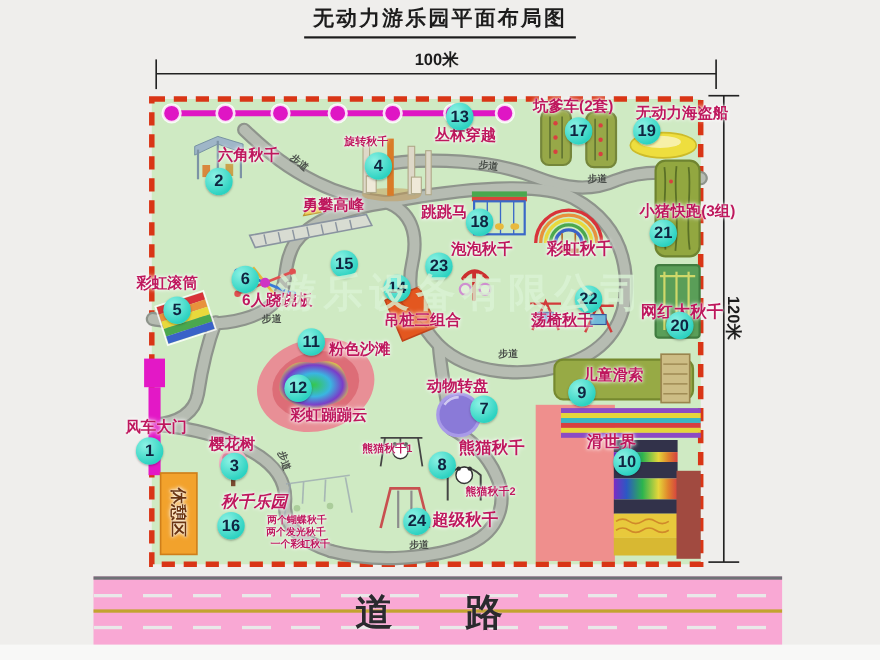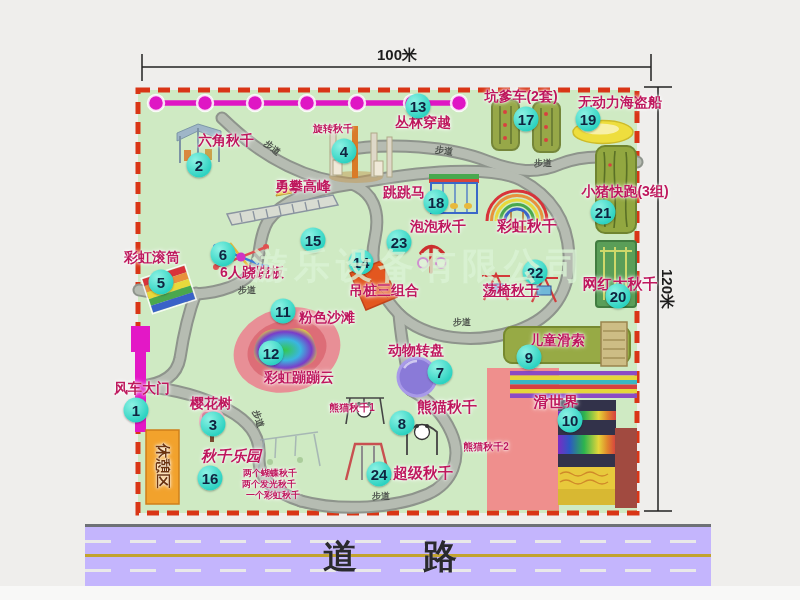--- a/index.html
+++ b/index.html
@@ -15,37 +15,38 @@
   #label-layer{position:absolute;left:0;top:0;width:100%;height:100%;z-index:4;}
   .map-label{position:absolute;font-weight:bold;color:#be185d;white-space:nowrap;
     text-shadow:0 0 3px rgba(255,255,255,.95),0 0 5px rgba(255,255,255,.85),0 0 1px #fff;}
   .badge{position:absolute;width:25px;height:25px;border-radius:50%;
     background:radial-gradient(circle at 35% 30%,#8df2e4,#2cd2c1 72%);
     color:#0f2440;font-size:15px;font-weight:bold;display:flex;align-items:center;justify-content:center;
     box-shadow:0 1px 2px rgba(0,0,0,.3);transform:translate(-50%,-50%);}
   .watermark{position:absolute;z-index:5;pointer-events:none;font-weight:bold;white-space:nowrap;}
   #wm-company{left:252px;top:242px;font-size:36px;letter-spacing:6px;color:rgba(218,242,212,.8);}
   #wm-phone{left:180px;top:297px;font-size:36px;letter-spacing:.5px;color:rgba(128,163,228,.55);}
-  #road{position:absolute;left:85px;top:524px;width:626px;height:61px;background:#c4b5fd;
+  #road{position:absolute;left:85px;top:524px;width:626px;height:61px;background:#f9a8d4;
     border-top:3px solid #6e7176;z-index:2;}
   .road-dash{position:absolute;left:0;width:100%;height:3px;
     background:repeating-linear-gradient(90deg,#e9e9e9 0 26px,rgba(0,0,0,0) 26px 45px);}
   #road-dash-1{top:13px;}
   #road-dash-2{top:42px;}
   #road-center{position:absolute;left:0;top:27px;width:100%;height:3px;background:#c2a32e;}
   #road-label{position:absolute;left:50%;top:50%;transform:translate(-50%,-52%);
     font-size:34px;font-weight:bold;color:#2a2a2e;letter-spacing:16px;z-index:3;
     text-shadow:0 0 2px rgba(255,255,255,.25);}
   #bottom-strip{position:absolute;left:0;top:586px;width:800px;height:14px;background:#f8f8f7;z-index:2;}
 </style>
 </head>
 <body>
 
 <div id="stage">
 
+  <div id="page-title">无动力游乐园平面布局图</div>
   <div id="dim-top" class="dim-label">100米</div>
   <div id="dim-right" class="dim-label">120米</div>
 
   <svg id="map-svg" width="800" height="600" viewBox="0 0 800 600">
     <defs>
       <linearGradient id="rbgrad" x1="0" y1="0" x2="1" y2="0">
         <stop offset="0" stop-color="#7a2cc4"></stop>
           <stop offset="0.2" stop-color="#2c58c4"></stop>
         <stop offset="0.45" stop-color="#2cb44e"></stop>
           <stop offset="0.7" stop-color="#e5d63a"></stop>
@@ -403,21 +404,21 @@
       <div class="map-label" style="font-size: 14px; left: 625px; top: 192px; transform: translate(-50%, -50%);">小猪快跑(3组)</div>
       <div class="badge" style="left: 603px; top: 212px;">21</div>
       <div class="map-label" style="font-size: 14px; left: 511px; top: 291px; transform: translate(-50%, -50%); text-decoration: underline;">荡椅秋千</div>
       <div class="badge" style="left: 535px; top: 272px;">22</div>
       <div class="map-label" style="font-size: 14px; left: 438px; top: 227px; transform: translate(-50%, -50%);">泡泡秋千</div>
       <div class="badge" style="left: 399px; top: 242px;">23</div>
       <div class="map-label" style="font-size: 15px; left: 423px; top: 473px; transform: translate(-50%, -50%);">超级秋千</div>
       <div class="badge" style="left: 379px; top: 474px;">24</div>
       <div class="map-label" style="font-size: 15px; left: 527px; top: 226px; transform: translate(-50%, -50%);">彩虹秋千</div>
       <div class="map-label" style="font-size: 10px; left: 352px; top: 408px; transform: translate(-50%, -50%);">熊猫秋千1</div>
-      <div class="map-label" style="font-size: 10px; left: 446px; top: 447px; transform: translate(-50%, -50%); margin-left: 40px;">熊猫秋千2</div>
+      <div class="map-label" style="font-size: 10px; left: 446px; top: 447px; transform: translate(-50%, -50%);">熊猫秋千2</div>
       <div class="map-label" style="font-size: 9px; left: 270px; top: 473px; transform: translate(-50%, -50%);">两个蝴蝶秋千</div>
       <div class="map-label" style="font-size: 9px; left: 269px; top: 484px; transform: translate(-50%, -50%);">两个发光秋千</div>
       <div class="map-label" style="font-size: 9px; left: 273px; top: 495px; transform: translate(-50%, -50%);">一个彩虹秋千</div>
       <div class="map-label" style="font-size: 15px; color: rgb(107, 52, 16); left: 162px; top: 466px; transform: translate(-50%, -50%) rotate(90deg);">休憩区</div>
       <div class="map-label" style="font-size: 9px; color: rgb(74, 79, 74); text-shadow: none; left: 272px; top: 148px; transform: translate(-50%, -50%) rotate(40deg);">步道</div>
       <div class="map-label" style="font-size: 9px; color: rgb(74, 79, 74); text-shadow: none; left: 444px; top: 151px; transform: translate(-50%, -50%) rotate(8deg);">步道</div>
       <div class="map-label" style="font-size: 9px; color: rgb(74, 79, 74); text-shadow: none; left: 543px; top: 163px; transform: translate(-50%, -50%);">步道</div>
       <div class="map-label" style="font-size: 9px; color: rgb(74, 79, 74); text-shadow: none; left: 247px; top: 290px; transform: translate(-50%, -50%);">步道</div>
       <div class="map-label" style="font-size: 9px; color: rgb(74, 79, 74); text-shadow: none; left: 462px; top: 322px; transform: translate(-50%, -50%);">步道</div>
       <div class="map-label" style="font-size: 9px; color: rgb(74, 79, 74); text-shadow: none; left: 258px; top: 419px; transform: translate(-50%, -50%) rotate(72deg);">步道</div>

